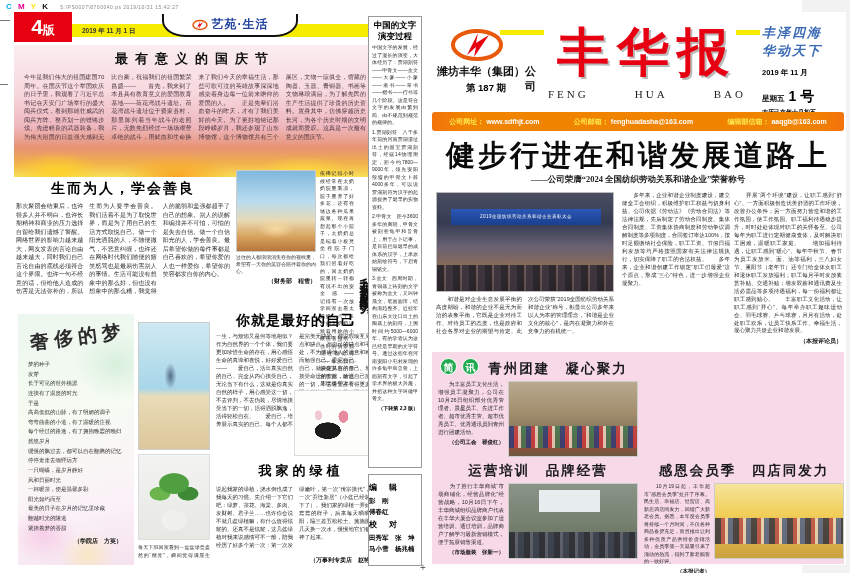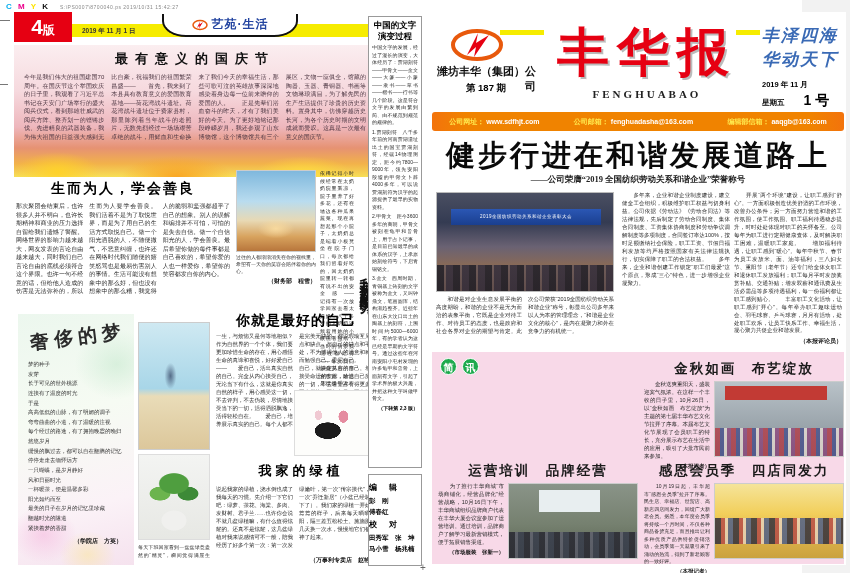--- a/index.html
+++ b/index.html
@@ -97,25 +97,25 @@
   .credits .lbl { font-size:8px; font-weight:900; letter-spacing:2px; margin:2px 0; }
   .credits .nm { font-size:6.5px; font-weight:bold; line-height:1.7; }
 
   
   .pageR { position:absolute; left:430px; top:12px; width:416px; height:553px; background:#fff; }
   .rlogo { position:absolute; left:20px; top:14px; }
   .mh-company { position:absolute; left:6px; top:52px; width:100px; text-align:right; font-size:11px; font-weight:700; color:#111; }
   .mh-issue { position:absolute; left:6px; top:70px; width:100px; text-align:center; font-size:9.5px; font-weight:900; }
   .mh-title { position:absolute; left:104px; top:6px; width:226px; text-align:center; font-family:"Liberation Serif", serif; font-weight:900; font-size:52px; letter-spacing:8px; color:#e60012; text-shadow:2px 2px 0 #bbb, -1px -1px 0 #fff; white-space:nowrap; }
   .mh-strip { position:absolute; height:5px; background:#f6ec00; top:18px; }
-  .mh-pinyin { position:absolute; left:104px; top:76px; width:226px; display:flex; justify-content:center; padding:0 14px; font-family:"Liberation Serif", serif; font-weight:bold; font-size:11px; letter-spacing:3px; color:#222; }
+  .mh-pinyin { position:absolute; left:104px; top:76px; width:226px; display:flex; justify-content:space-between; padding:0 14px; font-family:"Liberation Serif", serif; font-weight:normal; font-size:11px; letter-spacing:3px; color:#222; }
   .mh-right { position:absolute; left:332px; top:12px; width:82px; }
-  .mh-slogan { color:#3a6ab5; font-style:italic; font-weight:900; font-size:17px; font-family:"Liberation Serif", serif; line-height:1.4; letter-spacing:2px; }
+  .mh-slogan { color:#3a6ab5; font-style:italic; font-weight:900; font-size:13px; font-family:"Liberation Serif", serif; line-height:1.4; letter-spacing:2px; }
   .mh-date1 { font-size:7.5px; font-weight:900; margin-top:8px; }
-  .mh-daterow { display:flex; align-items:baseline; gap:19px; margin-top:2px; }
+  .mh-daterow { display:flex; align-items:baseline; gap:4px; margin-top:10px; }
   .mh-week { font-size:7.5px; font-weight:900; }
   .mh-no { font-size:14px; font-weight:900; }
   .mh-lunar { font-size:6px; font-weight:900; margin-top:2px; }
   .infobar { position:absolute; left:2px; top:100px; width:412px; height:19px; background:linear-gradient(90deg,#f3730c, #f08300 8%, #f08300 92%, #f3730c); border-radius:3px; display:flex; align-items:center; justify-content:space-around; color:#fff; font-size:7px; font-weight:bold; }
   .infobar .seg b { color:#ffe94d; font-weight:900; margin-right:2px; }
 
   .lead-head { position:absolute; left:0; top:124px; width:416px; text-align:center; font-size:29px; font-weight:900; letter-spacing:3px; color:#0a0a0a; }
   .lead-sub { position:absolute; left:0; top:162px; width:416px; text-align:center; font-size:8.5px; font-weight:bold; color:#222; font-family:"Liberation Serif", serif; }
   .lead-body { position:absolute; left:4px; top:178px; width:408px; height:158px; }
   .confphoto { position:absolute; left:2px; top:2px; width:178px; height:100px; border:1px solid #bbb; background:
@@ -295,50 +295,50 @@
       <div class="mh-lunar">农历己亥年十月初五</div>
     </div>
 
     <div class="infobar">
       <span class="seg"><b>公司网址：</b><span>www.sdfhjt.com</span></span>
       <span class="seg"><b>公司邮箱：</b><span>fenghuadasha@163.com</span></span>
       <span class="seg"><b>编辑部信箱：</b><span>aaqgb@163.com</span></span>
     </div>
 
     <div class="lead-head">健步行进在和谐发展道路上</div>
-    <div class="lead-sub">——公司荣膺“2019 全国纺织劳动关系和谐企业”荣誉称号</div>
+    <div class="lead-sub">——公司荣膺“2024 全国纺织劳动关系和谐企业”荣誉称号</div>
     <div class="lead-body">
       <div class="confphoto">
         <div class="confbanner">2019全国纺织劳动关系和谐企业表彰大会</div>
       </div>
       <div class="lead-belowphoto t55">　　和谐是对企业生息发展平衡的高度期盼，和谐的企业不是无为而治的表象平衡，它既是企业对待工作、对待员工的态度，也是政府和社会各界对企业的期望与肯定。此次公司荣获“2019全国纺织劳动关系和谐企业”称号，彰显出公司多年来以人为本的管理理念，“和谐是企业文化的核心”，是内在凝聚力和外在竞争力的有机统一。</div>
       <div class="lead-col c2 t55">　　多年来，企业和谐企业制度建设，建立健全工会组织，积极维护职工权益与切身利益。公司依据《劳动法》《劳动合同法》等法律法规，先后制定了劳动合同制度、集体合同制度、工资集体协商制度和劳动争议调解制度等多项制度，合同签订率达100%，按时足额缴纳社会保险，职工工资、节假日福利发放等均严格按照国家有关法律法规执行，切实保障了职工的合法权益。　　多年来，企业和谐创建工作锁定“职工们最爱”这个原点，形成“三心”特色，进一步增强企业凝聚力。</div>
       <div class="lead-col c3">
         <div class="t55">　　开展“两个环境”建设，让职工感到“舒心”。一方面积极创造优美舒适的工作环境，改善办公条件；另一方面努力营造和谐的工作氛围，使工作氛围、职工福利待遇稳步提升，时时处处体现对职工的关怀备至。公司每年为职工进行定期健康查体，及时解决职工困难，温暖职工家庭。　　增加福利待遇，让职工感到“暖心”。每年中秋节、春节为员工发放米、面、油等福利，三八妇女节、重阳节（老年节）还专门给全体女职工和退休职工发放福利；职工每月平时发放奖赏补贴、交通补贴；增发双薪和通讯费及生活必需品等多项待遇福利，每一份福利都让职工感到贴心。　　丰富职工文化活动，让职工感到“开心”。每年举办职工趣味运动会、羽毛球赛、乒乓球赛，月月有活动，处处职工欢乐，让员工快乐工作、幸福生活，凝心聚力共促企业和谐发展。</div>
         <div class="sig">（本报评论员）</div>
       </div>
     </div>
 
     <div class="briefs">
       <div class="badges">
         <div class="badge">简</div>
         <div class="badge">讯</div>
       </div>
 
-
-      <div class="brief" style="left:212px;top:8px">
-        <h5>金秋如画　布艺绽放</h5>
+      <div class="brief" style="left:6px;top:8px">
+        <h5 style="padding-left:40px">青州团建　凝心聚力</h5>
         <div class="row">
           <div class="txt">
-            <div class="t55">　　金秋送爽重阳天，盛装迎宾气氛浓。在这样一个丰收的日子里，10月26日，以“金秋如画　布艺绽放”为主题的第七届丰华布艺文化节拉开了序幕。本届布艺文化节展现了会员职工的特长，充分展示布艺在生活中的应用，吸引了大批市民前来参加。</div>
-            <div class="sig">（本报记者）</div>
+            <div class="t55">　　为丰富员工文化生活，增强员工凝聚力，公司在10月26日组织部分优秀管理者、晨星员工、先进工作者、超市优秀主管、超市优秀员工、优秀通讯员到青州进行团建活动。</div>
+            <div class="sig">（公司工会　翟俊红）</div>
           </div>
-          <div class="photo ph-cloth"></div>
+          <div class="photo ph-team"></div>
         </div>
       </div>
+
 
       <div class="brief" style="left:6px;top:110px">
         <h5>运营培训　品牌经营</h5>
         <div class="row">
           <div class="txt">
             <div class="t55">　　为了推行丰华商城“市场商铺化，经营品牌化”经营战略，10月16日下午，丰华商城组织品牌商户代表在丰华大厦会议室参加了运营培训。通过培训，品牌商户了解学习最新营销模式，便于拓展销售渠道。</div>
             <div class="sig">（市场服装　张新一）</div>
           </div>
           <div class="photo ph-train"></div>
         </div>

